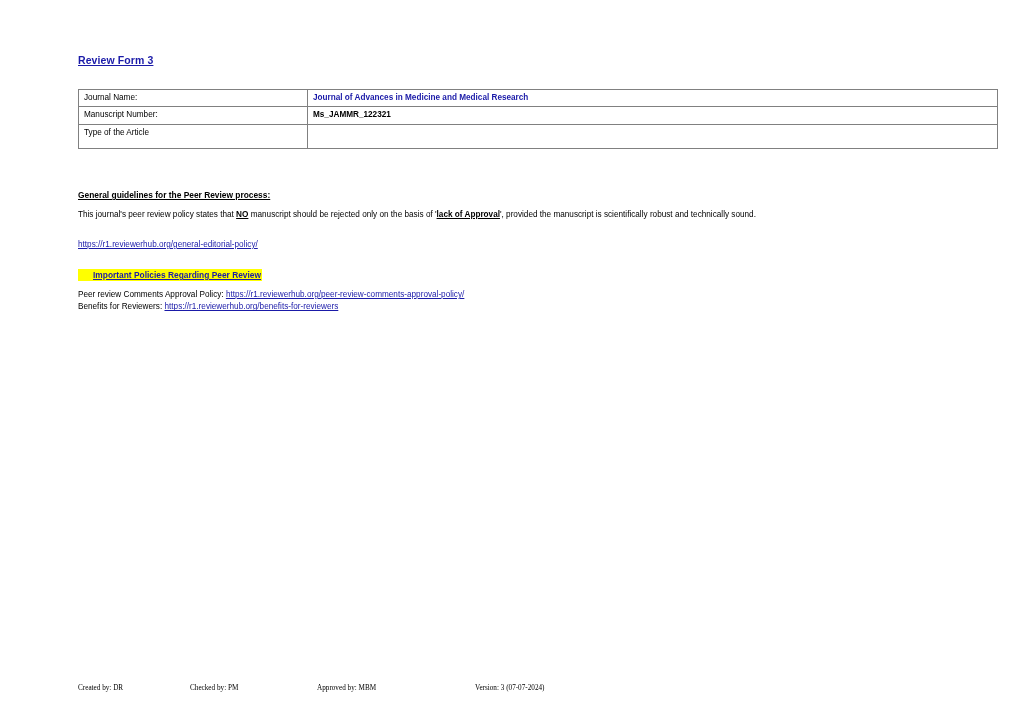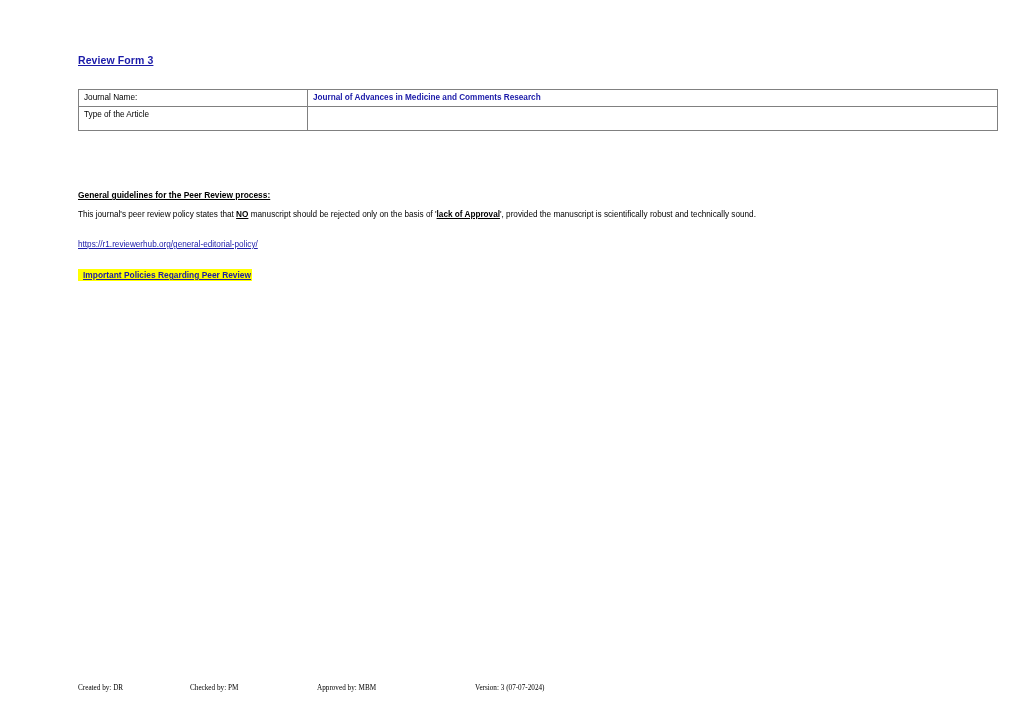--- a/index.html
+++ b/index.html
@@ -110,21 +110,21 @@
     position: absolute;
     left: 64px;
     top: 240px;
     font-size: 8.2px;
   }
 
   #policies-head {
     left: 64px;
     top: 269px;
     background: #ffff00;
-    padding: 1px 1px 1px 5px;
+    padding: 1px 1px 1px 15px;
     color: #1a1aa8;
   }
   #policies-block {
     position: absolute;
     left: 64px;
     top: 289px;
     font-size: 8.2px;
     line-height: 1.5;
     color: #000;
   }
@@ -146,38 +146,46 @@
 <body>
 
 <div class="page">
 
   <div class="doc-title">Review Form 3</div>
 
   <table class="meta">
     <tbody>
       <tr>
         <td class="label">Journal Name:</td>
-        <td class="value v-journal">Journal of Advances in Medicine and Comments Research</td>
+        <td class="value v-journal">Journal of Advances in Medicine and Medical Research</td>
+      </tr>
+      <tr>
+        <td class="label">Manuscript Number:</td>
+        <td class="value v-ms">Ms_JAMMR_122321</td>
       </tr>
       <tr class="row-type">
         <td class="label">Type of the Article</td>
         <td class="value"></td>
       </tr>
     </tbody>
   </table>
 
   <div class="sec-head" id="gen-guidelines-head">General guidelines for the Peer Review process:</div>
 
   <div class="para" id="gen-para">
     <span>This journal's peer review policy states that </span><span class="bold-u">NO</span><span> manuscript should be rejected only on the basis of '</span><span class="bold-u">lack of Approval</span><span>', provided the manuscript is scientifically robust and technically sound.</span><br>
   </div>
 
   <a id="gen-link" class="link" href="#">https://r1.reviewerhub.org/general-editorial-policy/</a>
 
   <div class="sec-head" id="policies-head">Important Policies Regarding Peer Review</div>
 
+  <div id="policies-block">
+    <span>Peer review Comments Approval Policy: </span><a class="link" href="#">https://r1.reviewerhub.org/peer-review-comments-approval-policy/</a><br>
+    <span>Benefits for Reviewers: </span><a class="link" href="#">https://r1.reviewerhub.org/benefits-for-reviewers</a>
+  </div>
 
   <div class="footer" id="f-created">Created by: DR</div>
   <div class="footer" id="f-checked">Checked by: PM</div>
   <div class="footer" id="f-approved">Approved by: MBM</div>
   <div class="footer" id="f-version">Version: 3 (07-07-2024)</div>
 
 </div>
 
 </body></html>

